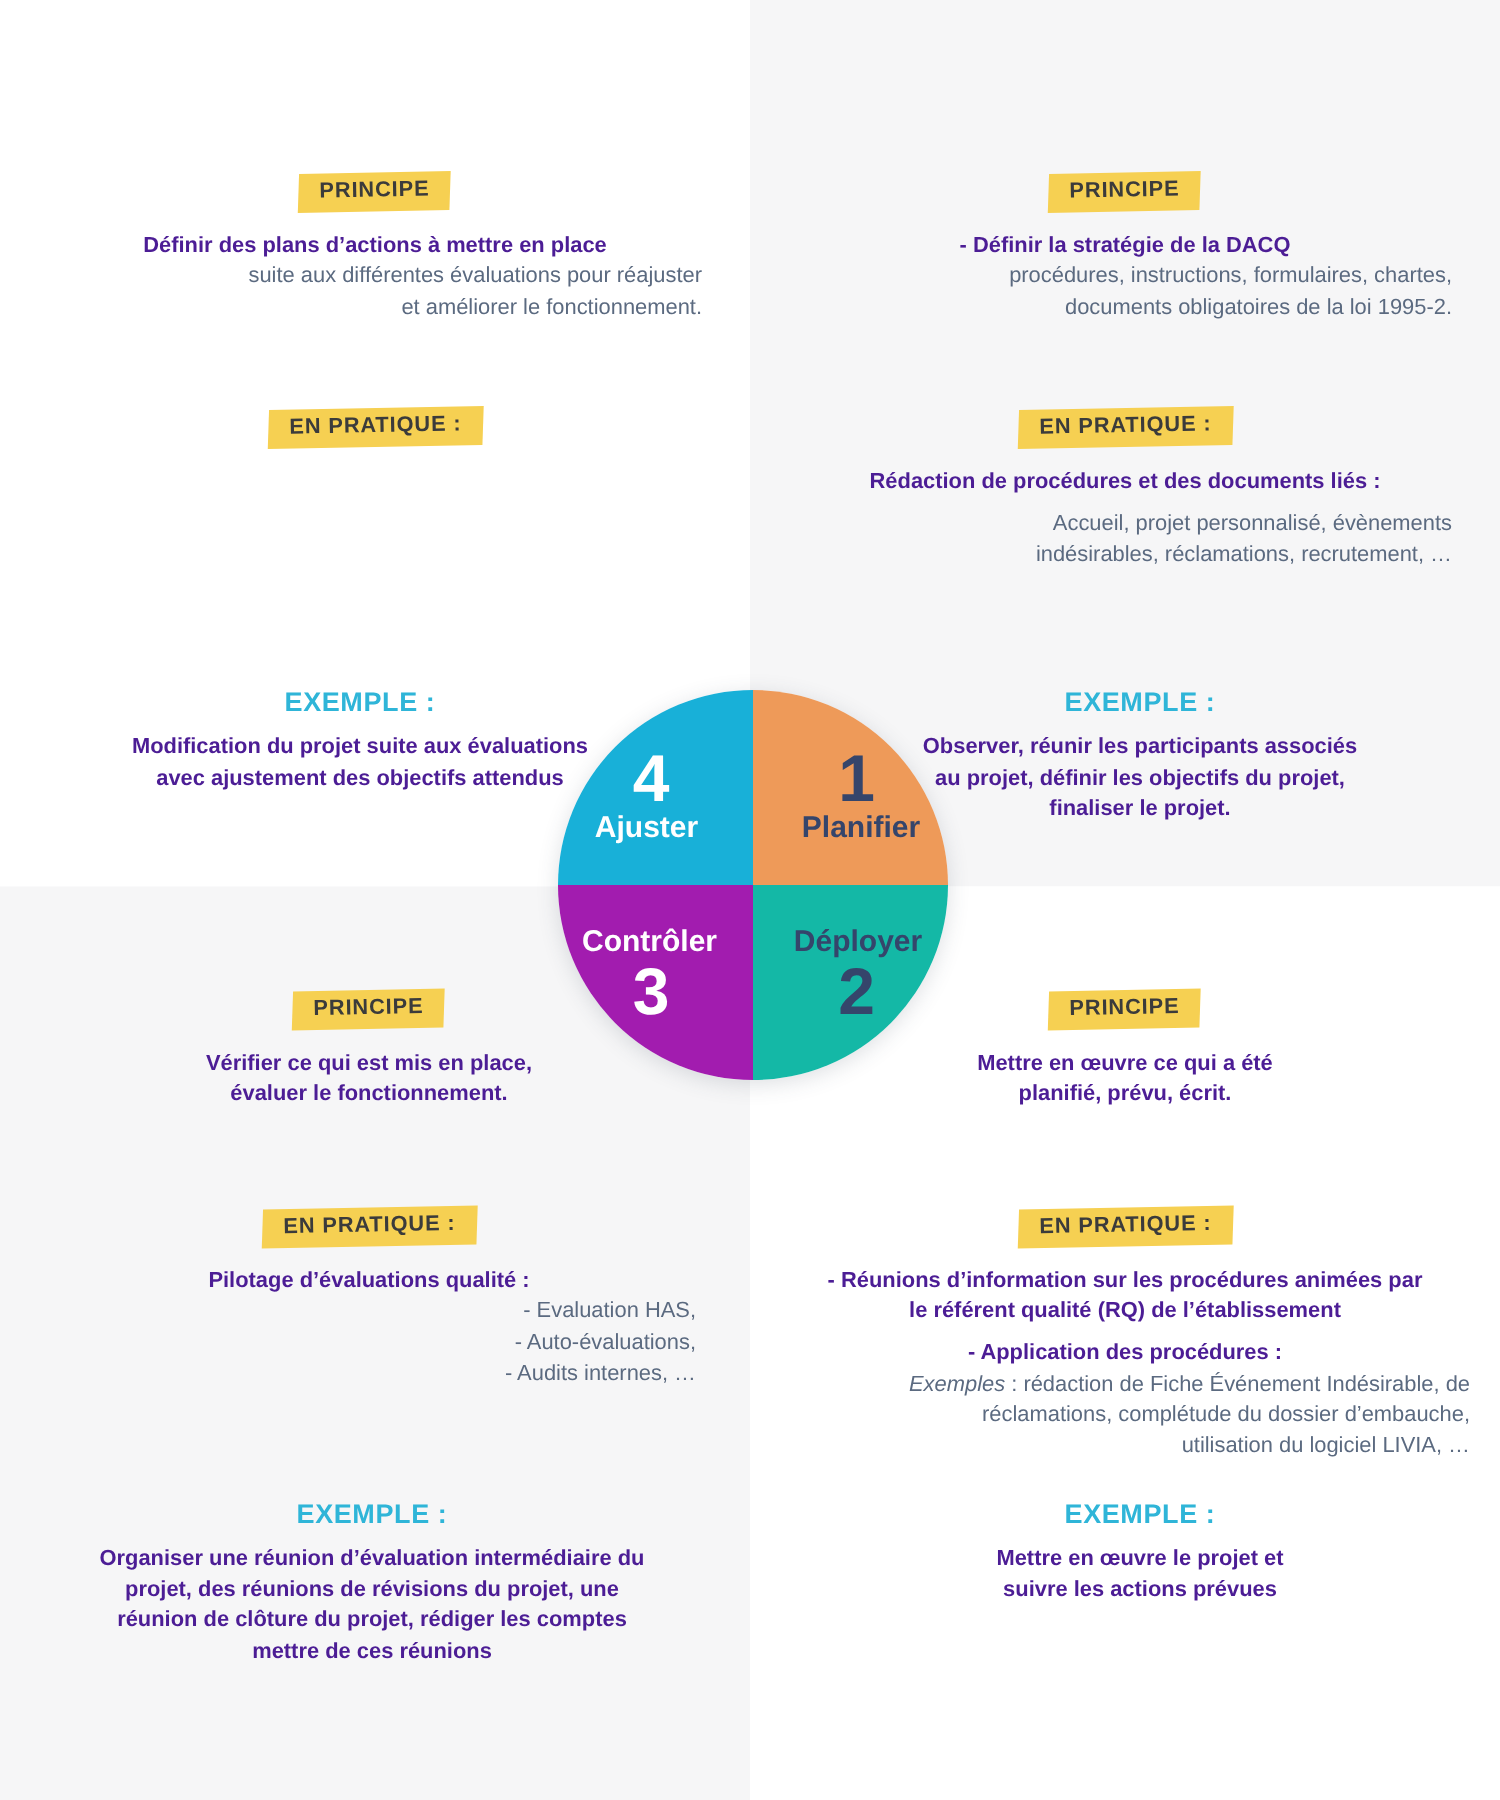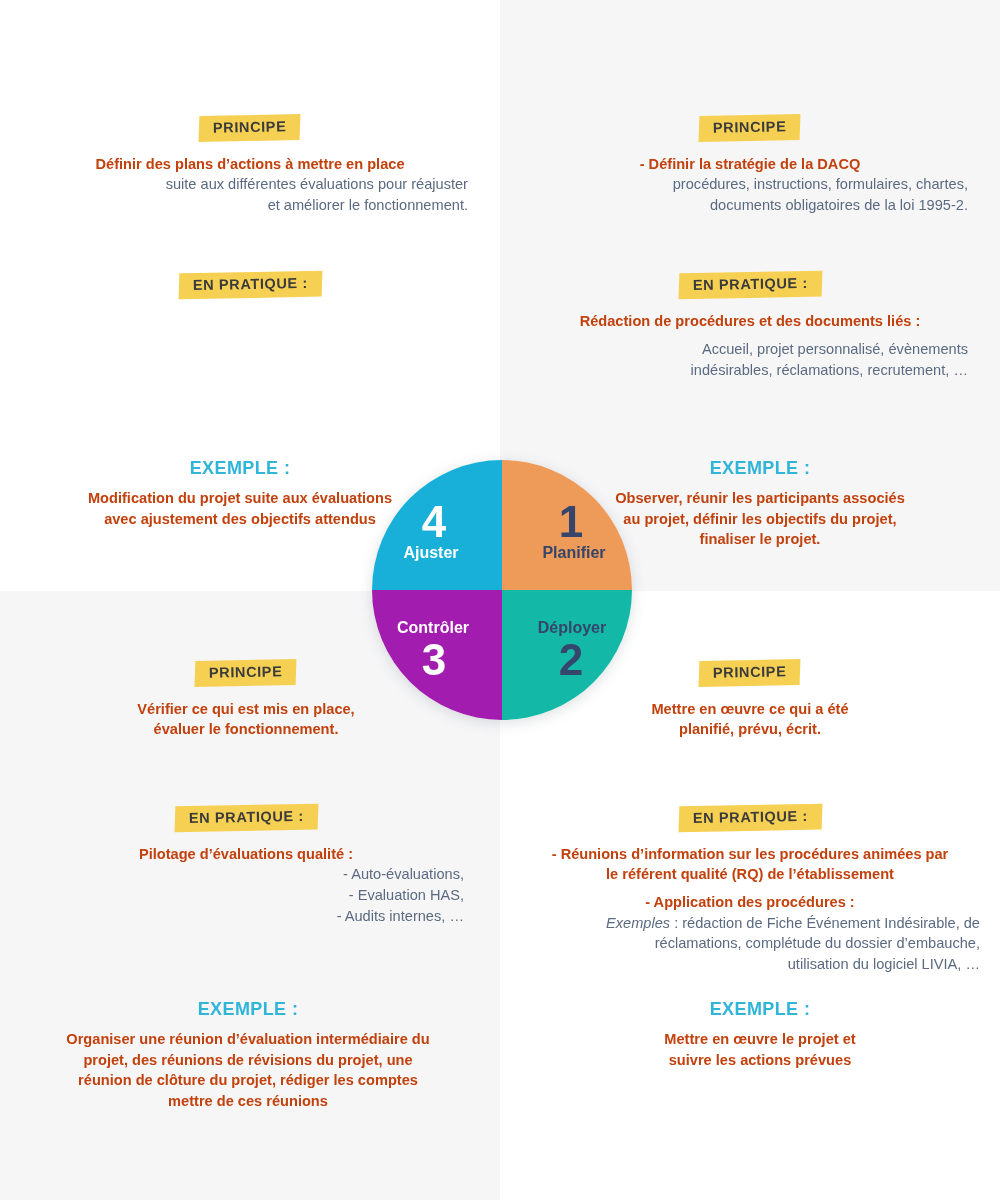--- a/index.html
+++ b/index.html
@@ -66,21 +66,21 @@
     font-size: 14.6px;
     line-height: 1.42;
     color: #5b6a80;
     margin: 0;
   }
   .para.strong, .strong {
     font-weight: bold;
     color: #3f4f67;
   }
   .line { display: block; }
-  .line.b { font-weight: bold; color: #c2410c; }
+  .line.b { font-weight: bold; color: #4c1d95; }
   .line.n { font-weight: normal; color: #5b6a80; text-align: right; }
   .it { font-style: italic; }
 
   .gap-sm { height: 13px; }
 
   
   .wheel {
     position: absolute;
     left: 372px;
     top: 460px;
@@ -105,21 +105,21 @@
   .q-deploy  { right: 0;  bottom: 0;  background: #14b8a6; }
   .q-control { left: 0;   bottom: 0;  background: #a21caf; }
   .q-adjust  { left: 0;   top: 0;     background: #18b0d8; }
 
   .q-num {
     font-size: 44px;
     font-weight: bold;
     line-height: .95;
   }
   .q-label {
-    font-size: 16px;
+    font-size: 20px;
     font-weight: bold;
     line-height: 1.05;
     white-space: nowrap;
   }
   .dark  { color: #35456b; }
   .light { color: #ffffff; }
 
   
   .q-plan .q-num   { margin-bottom: 2px; margin-top: 12px; }
   .q-adjust .q-num { margin-bottom: 2px; margin-top: 12px; }
@@ -235,22 +235,22 @@
     </p>
   </div>
 
   <div class="block" id="blk-control-pratique">
     <div class="badge-wrap">
       <div class="badge"><span>EN PRATIQUE :</span></div>
     </div>
     <div class="gap-sm"></div>
     <p class="para">
       <span class="line b">Pilotage d’évaluations qualité :</span>
+      <span class="line n">- Evaluation HAS,</span>
       <span class="line n">- Auto-évaluations,</span>
-      <span class="line n">- Evaluation HAS,</span>
       <span class="line n">- Audits internes, …</span>
     </p>
   </div>
 
   <div class="block" id="blk-control-exemple">
     <div class="exemple-head">EXEMPLE :</div>
     <p class="para strong">
       <span class="line b">Organiser une réunion d’évaluation intermédiaire du</span>
       <span class="line b">projet, des réunions de révisions du projet, une</span>
       <span class="line b">réunion de clôture du projet, rédiger les comptes</span>

